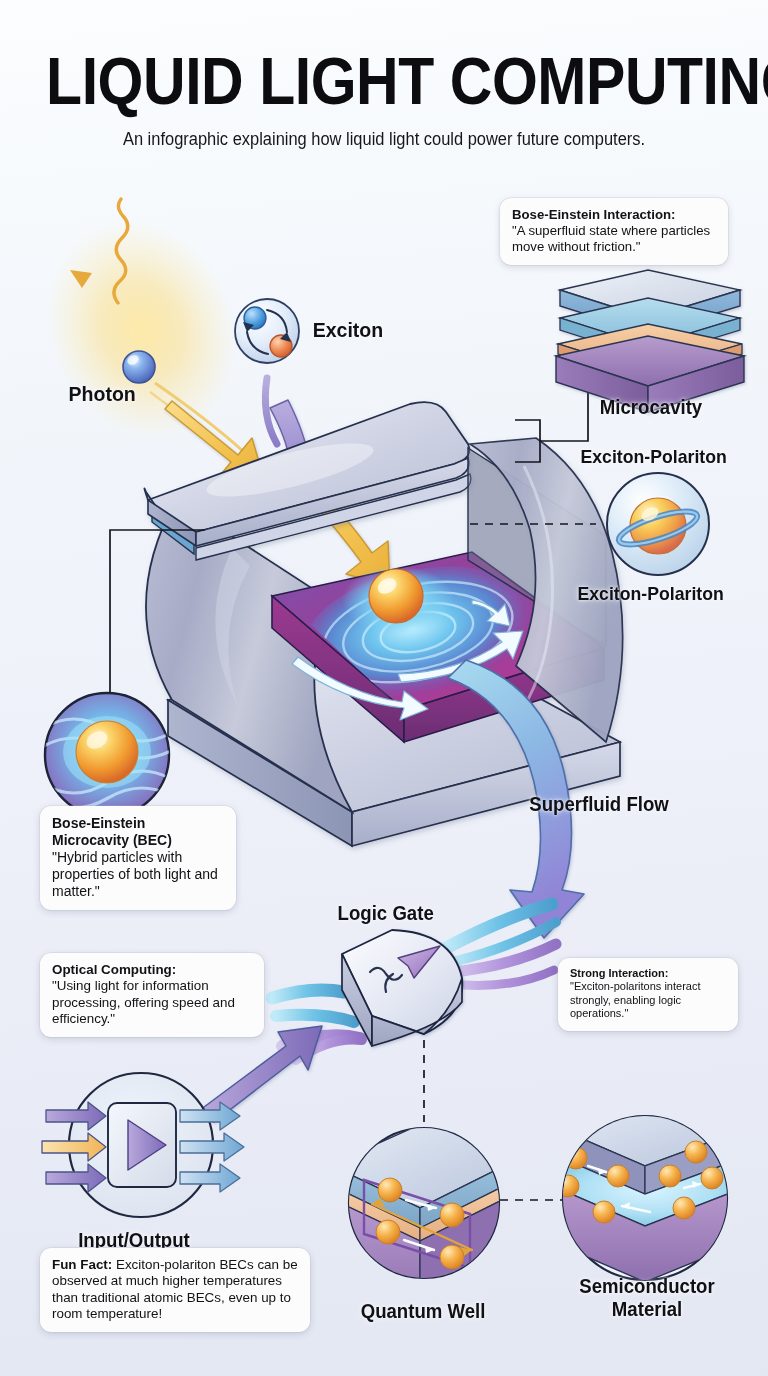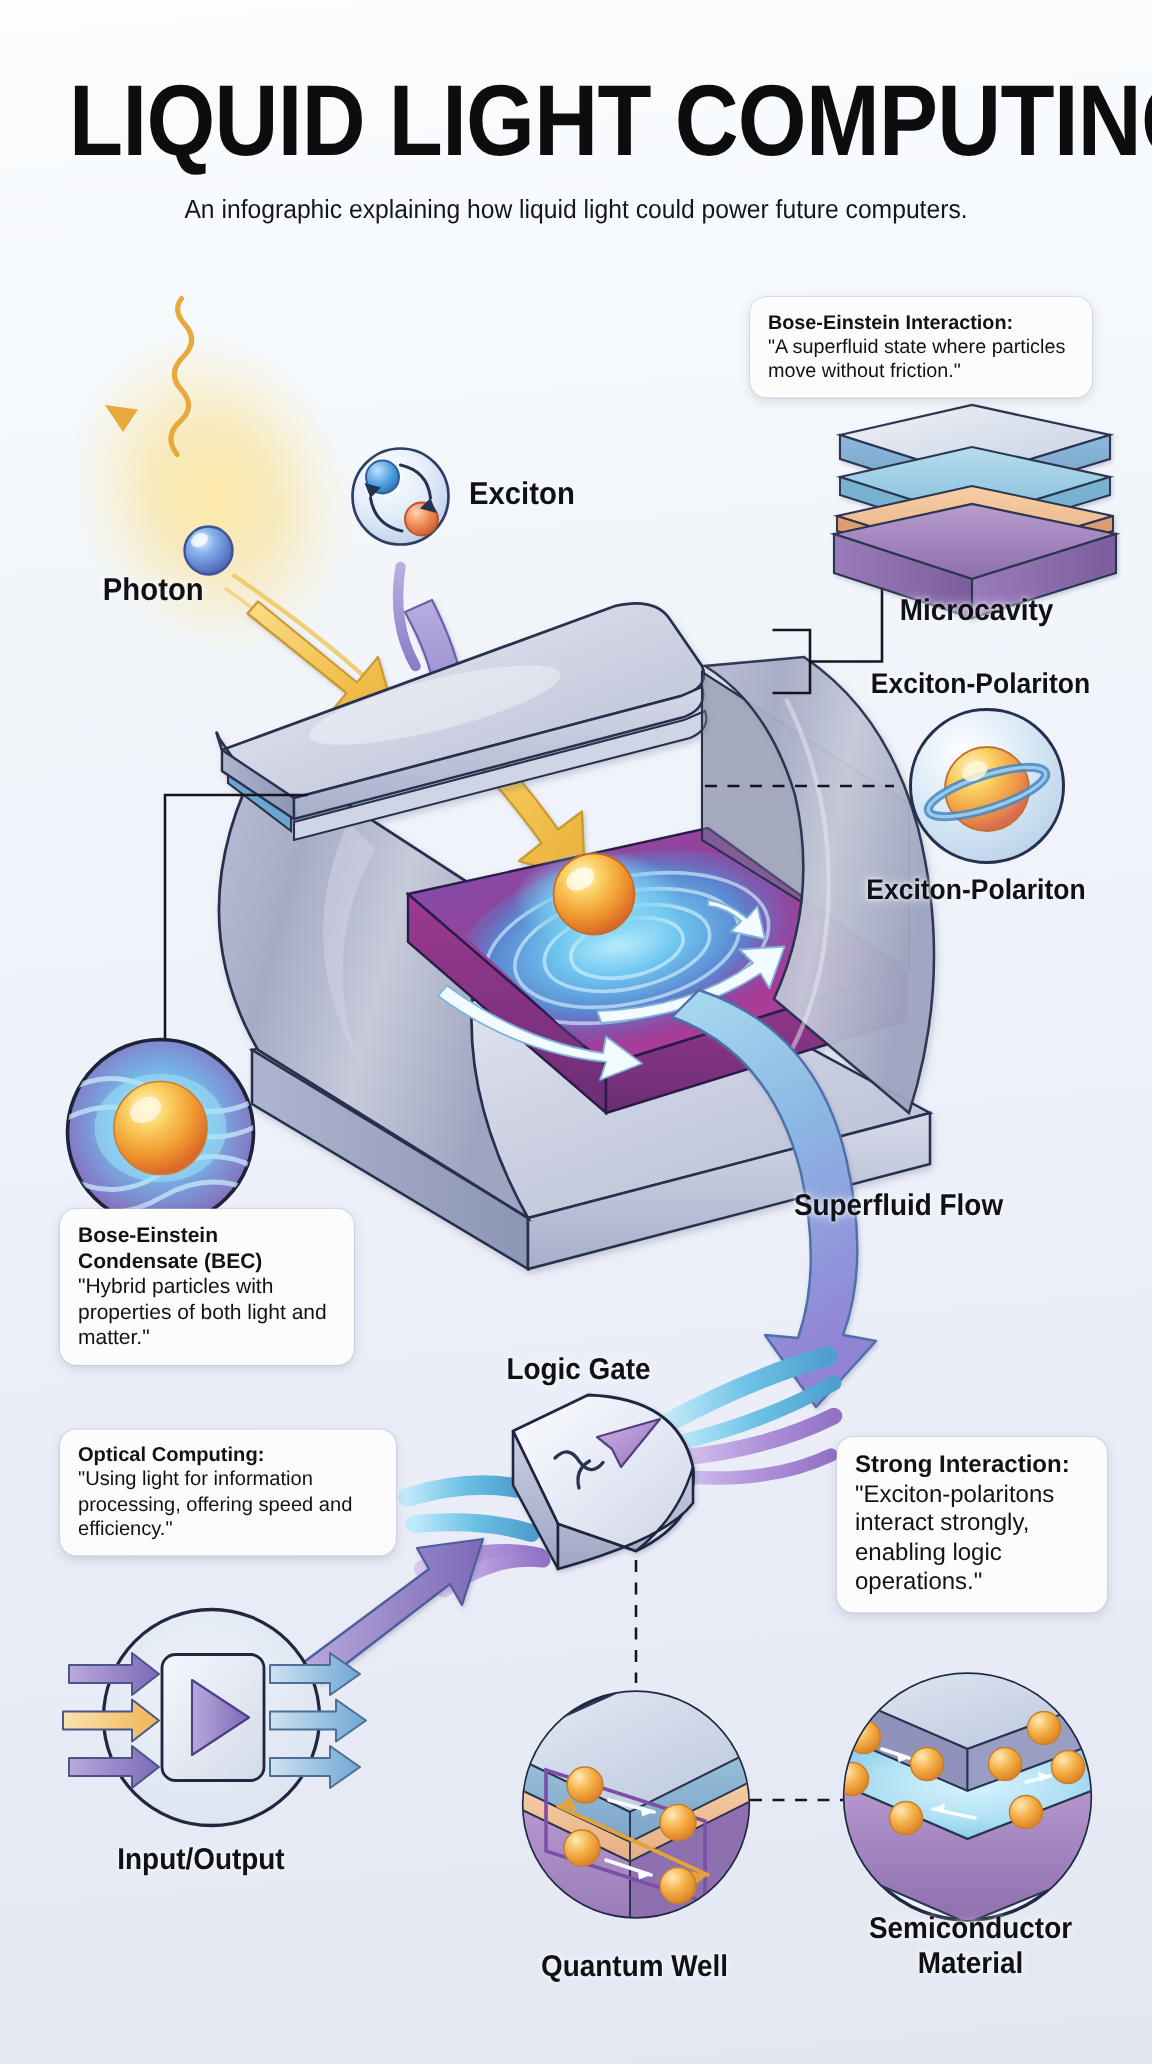--- a/index.html
+++ b/index.html
@@ -571,28 +571,31 @@
   <div class="lbl" style="left:356px; top:1300px; font-size:20px;">Quantum Well</div>
 
   <div class="lbl wrap" style="left:558px; top:1275px; width:178px; font-size:20px; text-align:center;">Semiconductor Material</div>
 
   <div class="callout" style="left:500px; top:198px; width:228px; font-size:13.2px;">
     <span class="ttl">Bose-Einstein Interaction:</span>
     <span class="body">"A superfluid state where particles move without friction."</span>
   </div>
 
   <div class="callout" style="left:40px; top:806px; width:196px; font-size:14px;">
-    <span class="ttl">Bose-Einstein Condensate (BEC)</span>
+    <span class="ttl">Bose-Einstein Microcavity (BEC)</span>
     <span class="body">"Hybrid particles with properties of both light and matter."</span>
   </div>
 
   <div class="callout" style="left:40px; top:953px; width:224px; font-size:13.4px;">
     <span class="ttl">Optical Computing:</span>
     <span class="body">"Using light for information processing, offering speed and efficiency."</span>
   </div>
 
-  <div class="callout" style="left:558px; top:958px; width:180px; font-size:16px;">
+  <div class="callout" style="left:558px; top:958px; width:180px; font-size:11px;">
     <span class="ttl">Strong Interaction:</span>
     <span class="body">"Exciton-polaritons interact strongly, enabling logic operations."</span>
   </div>
 
+  <div class="callout inline" style="left:40px; top:1248px; width:270px; font-size:13.4px;">
+    <span class="ttl">Fun Fact:</span><span class="body"> Exciton-polariton BECs can be observed at much higher temperatures than traditional atomic BECs, even up to room temperature!</span>
+  </div>
 
 </div>
 
 </body></html>

